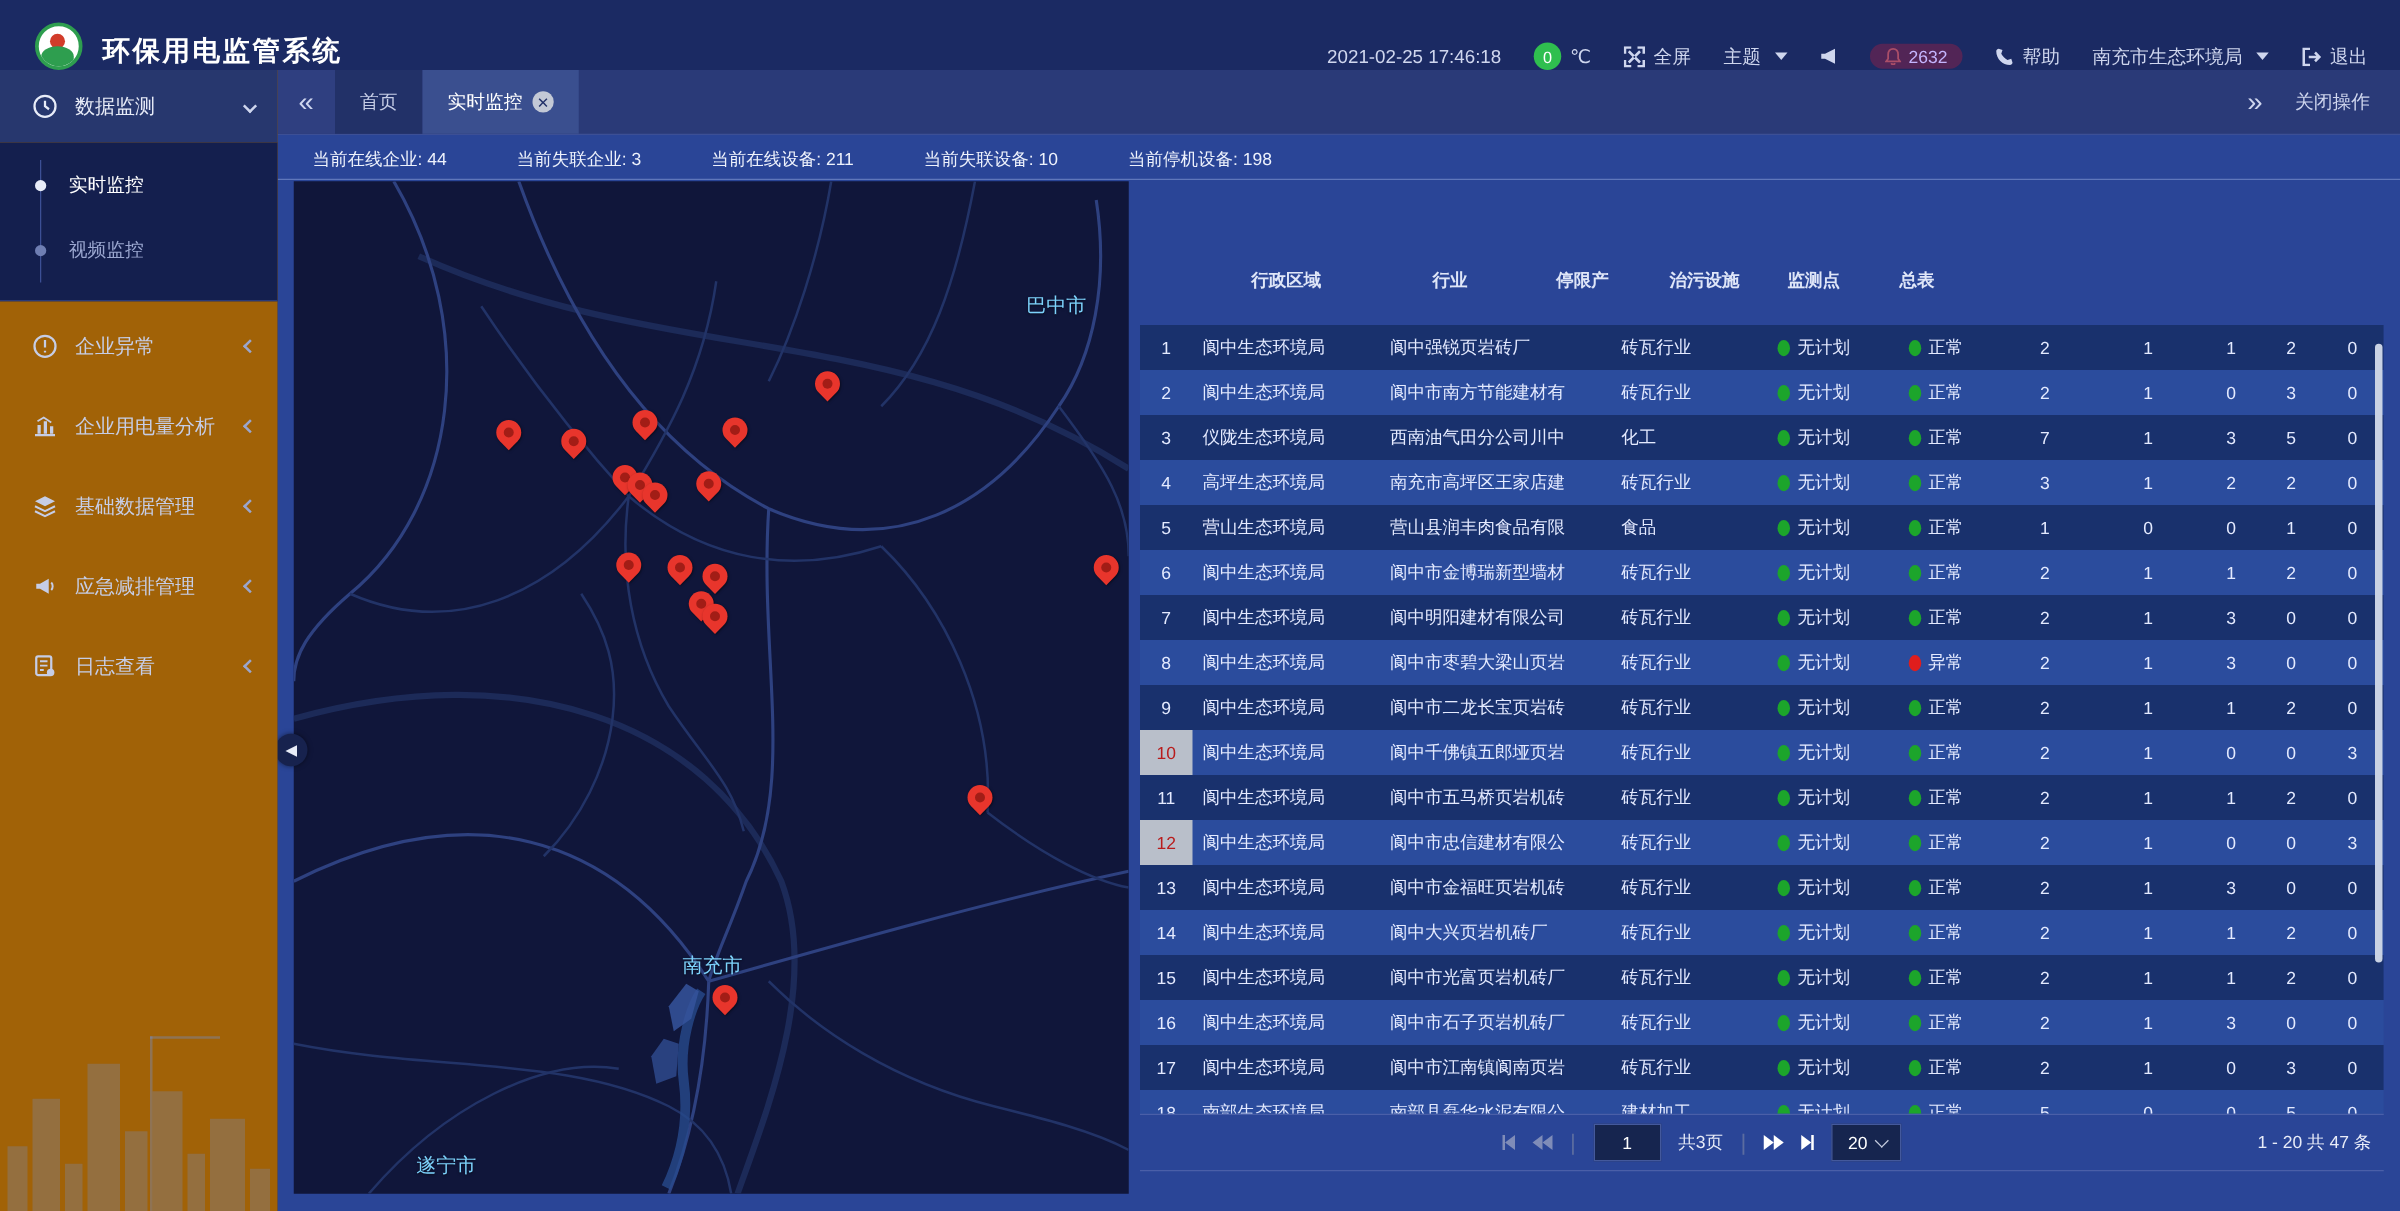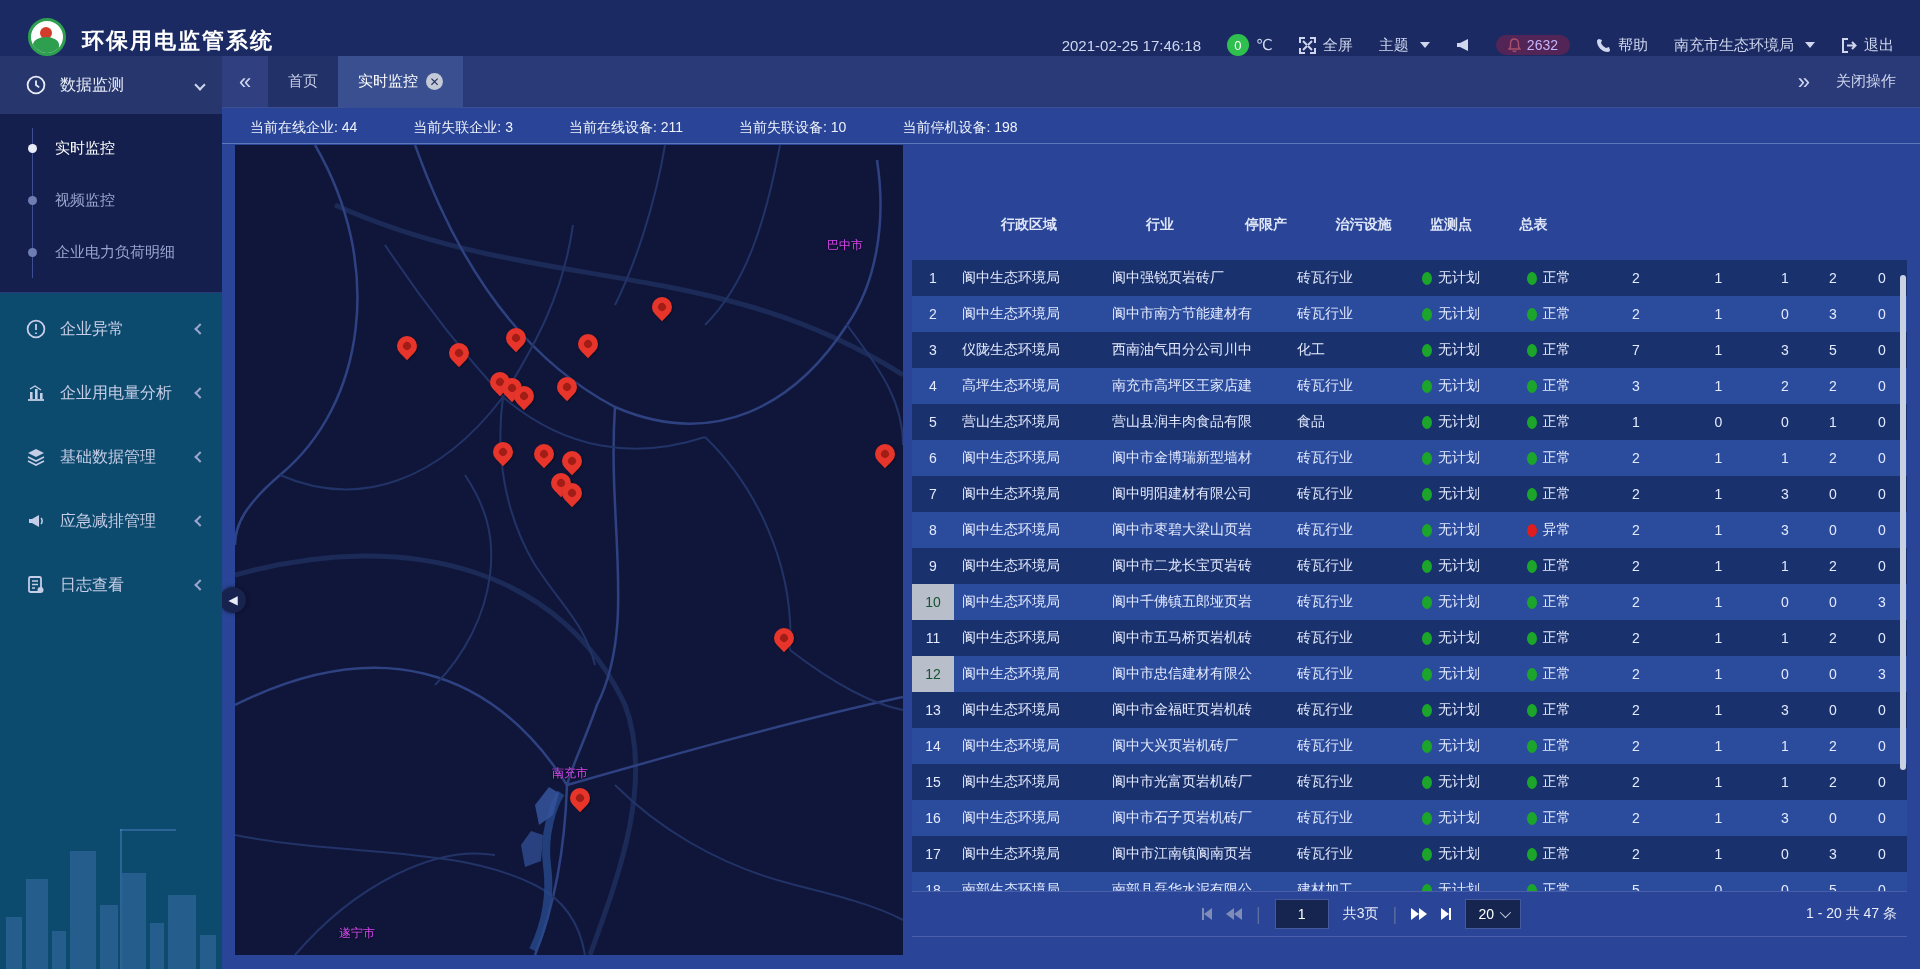--- a/index.html
+++ b/index.html
@@ -21,21 +21,21 @@
   .hitem { display:flex; align-items:center; gap:7px; white-space:nowrap; }
   #temp-badge { width:22px; height:22px; border-radius:50%; background:#2fbf4f; color:#fff;
     font-size:13px; display:flex; align-items:center; justify-content:center; }
   .caret { display:inline-block; width:0; height:0; border-left:5px solid transparent;
     border-right:5px solid transparent; border-top:6px solid #cfd6ee; margin-left:4px; }
   #notif-pill { background:rgba(150,30,70,.45); border-radius:11px; padding:2px 12px;
     color:#c4b5fd; font-size:14px; display:flex; align-items:center; gap:6px; }
   svg.ic { display:block; }
 
   
-  #sidebar { position:absolute; left:0; top:56px; width:222px; height:913px; background:#0c4a6e; z-index:20; }
+  #sidebar { position:absolute; left:0; top:56px; width:222px; height:913px; background:#a16207; z-index:20; }
   #section-expanded { height:58px; background:#27376e; display:flex; align-items:center; color:#e8ecf8;
     font-size:16px; cursor:pointer; }
   #section-expanded .slabel { margin-left:14px; }
   #section-expanded .chev-down { margin-left:auto; margin-right:18px; width:8px; height:8px;
     border-right:2px solid #cfd6ee; border-bottom:2px solid #cfd6ee; transform:rotate(45deg); }
   .sicon { margin-left:26px; }
   #submenu { background:#141f4e; padding:8px 0 14px 0; border-bottom:1px solid #2a3a78; position:relative; }
   #submenu:before { content:""; position:absolute; left:32px; top:14px; bottom:14px; width:1px; background:#3c4f95; }
   .subitem { height:52px; display:flex; align-items:center; color:#9aa6cf; font-size:15px; cursor:pointer; position:relative; }
   .subitem .dot { width:9px; height:9px; border-radius:50%; background:#6f7eb2; margin-left:28px; z-index:2; }
@@ -64,21 +64,21 @@
   #close-ops { font-size:15px; cursor:pointer; }
 
   
   #content { position:absolute; left:222px; top:108px; width:1698px; height:861px; background:#2a4597; }
   #stats-bar { position:absolute; left:0; top:4px; width:1698px; height:32px; display:flex; align-items:center;
     gap:56px; padding-left:28px; color:#eef2fc; font-size:14px; border-bottom:1px solid rgba(160,180,230,.45); }
   .stat { white-space:nowrap; }
 
   
   #map { position:absolute; left:13px; top:37px; width:668px; height:810px; background:#10163a; overflow:hidden; }
-  .city-label { position:absolute; color:#d946ef; font-size:12px; transform:translate(-50%,-50%);
+  .city-label { position:absolute; color:#7dd3fc; font-size:16px; transform:translate(-50%,-50%);
     text-shadow:0 1px 2px rgba(0,0,0,.6); white-space:nowrap; }
   .pin { position:absolute; width:20px; height:20px; background:#e8352c;
     border-radius:50% 50% 50% 0; transform:translate(-50%,-100%) rotate(-45deg); box-shadow:0 1px 2px rgba(0,0,0,.5); }
   .pin:after { content:""; position:absolute; left:6px; top:6px; width:8px; height:8px; border-radius:50%; background:#a21d16; }
   #map-collapse { position:absolute; left:-2px; top:479px; width:26px; height:26px; border-radius:50%;
     background:#17224e; color:#e8ecf8; display:flex; align-items:center; justify-content:center;
     font-size:12px; cursor:pointer; box-shadow:0 0 4px rgba(0,0,0,.5); z-index:5; }
 
   
   #panel { position:absolute; left:690px; top:37px; width:995px; height:810px; }
@@ -104,21 +104,21 @@
   .col-num{width:42px;} .col-region{width:150px;} .col-company{width:185px;} .col-industry{width:112px;}
   .col-stop{width:100px;} .col-fac{width:95px;} .col-mon{width:80px;} .col-tot{width:85px;}
   .col-run{width:48px;} .col-halt{width:48px;} .col-lost{width:50px;}
   #rows-viewport { position:absolute; left:0; top:115px; width:995px; height:631px; overflow:hidden; }
   .trow { display:flex; height:36px; align-items:stretch; color:#e4eaff; font-size:14px; cursor:pointer; }
   .trow.odd { background:#19316d; } .trow.even { background:#2b4c9d; }
   .c { display:flex; align-items:center; justify-content:center; overflow:hidden; white-space:nowrap; }
   .c.left { justify-content:flex-start; padding-left:8px; }
   .dot { width:10px; height:13px; border-radius:50%; margin-right:6px; flex:0 0 auto; }
   .dot.green { background:#1ca52b; } .dot.red { background:#e01d1d; }
-  .numcell.hl { background:#b9bfca; color:#14532d; }
+  .numcell.hl { background:#b9bfca; color:#b91c1c; }
   #tbl-scrollbar { position:absolute; right:1px; top:130px; width:6px; height:495px; background:#c9d2e4; border-radius:3px; }
 
   
   #pager { position:absolute; left:0; top:746px; width:995px; height:46px; border-top:1px solid #4a5fa8;
     border-bottom:1px solid #4a5fa8; display:flex; align-items:center; color:#e8ecf8; font-size:14px; }
   #pager-center { position:absolute; left:290px; display:flex; align-items:center; gap:14px; }
   .pgbtn { display:flex; align-items:center; cursor:pointer; }
   .pg-disabled { color:#7f8cb8; } .pg-active { color:#ffffff; }
   .tri-l { width:0; height:0; border-top:6px solid transparent; border-bottom:6px solid transparent;
     border-right:8px solid currentColor; display:inline-block; }
@@ -197,24 +197,20 @@
     <span class="chev-down"></span>
   </div>
   <div id="submenu">
       <div class="subitem active">
     <span class="dot"></span>
     <span class="sub-label">实时监控</span>
   </div>
       <div class="subitem">
     <span class="dot"></span>
     <span class="sub-label">视频监控</span>
-  </div>
-      <div class="subitem">
-    <span class="dot"></span>
-    <span class="sub-label">企业电力负荷明细</span>
   </div>
     </div>
   <div id="sections">
       <div class="section">
         <svg class="ic sicon" width="20" height="20" viewBox="0 0 20 20">
           <circle cx="10" cy="10" r="8.4" stroke="#c6cde6" stroke-width="1.8" fill="none"></circle>
           <path d="M10 5v6M10 13.5v1.5" stroke="#c6cde6" stroke-width="1.8"></path>
         </svg>
         <span class="slabel">企业异常</span>
         <span class="chev-left"></span>

